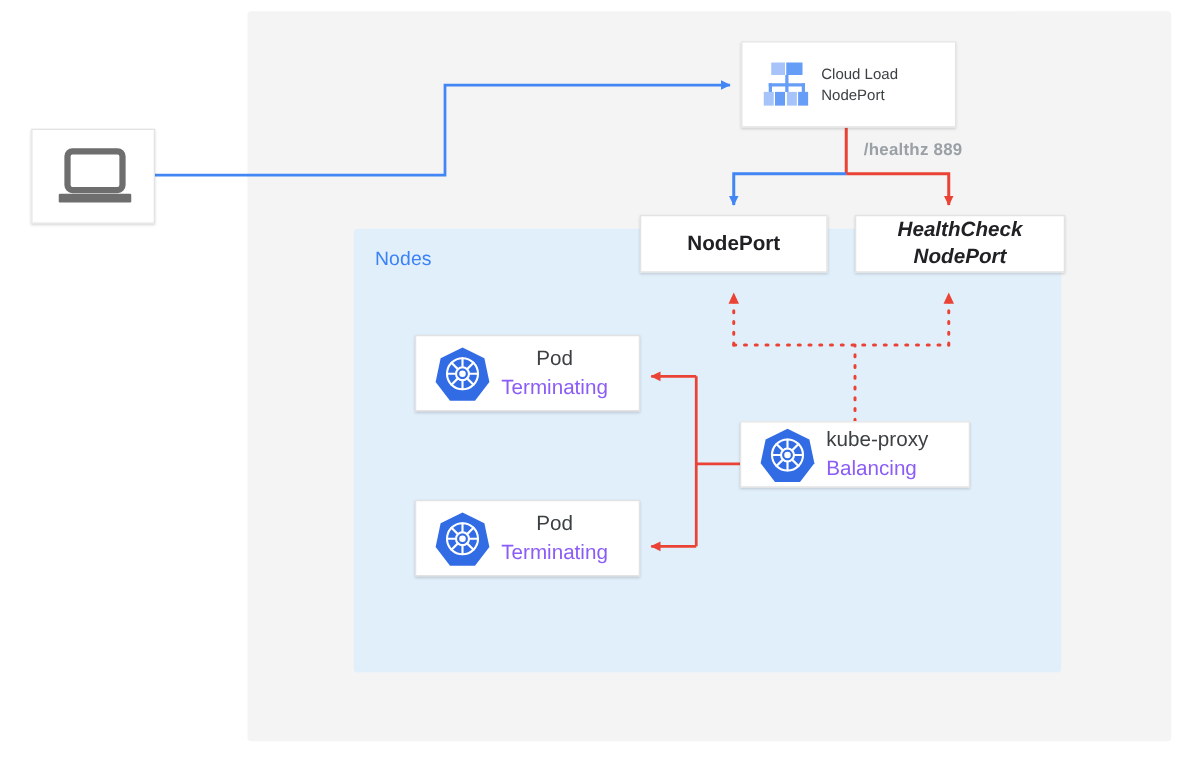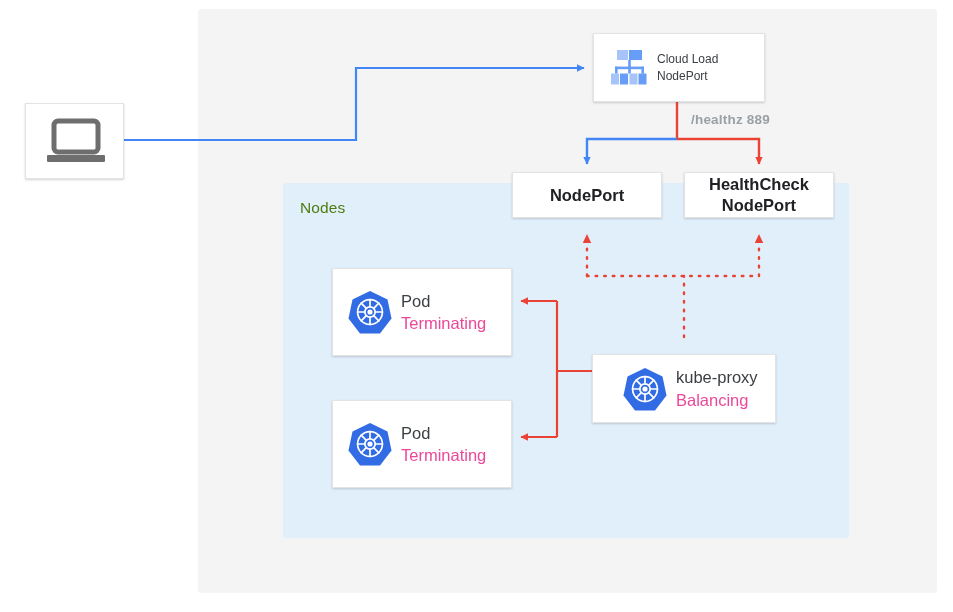--- a/index.html
+++ b/index.html
@@ -33,21 +33,21 @@
     width: 566px;
     height: 355px;
     background: #e1effb;
     border-radius: 3px;
   }
   .nodes-label {
     position: absolute;
     left: 300px;
     top: 199px;
     font-size: 15.5px;
-    color: #4d7c0f;
+    color: #3b82f6;
     letter-spacing: 0.1px;
   }
   .card {
     position: absolute;
     background: #ffffff;
     border: 1px solid #e3e3e3;
     box-shadow: 0 1px 2px rgba(60,64,67,0.22);
     box-sizing: border-box;
   }
   .card-flex {
@@ -65,21 +65,21 @@
     flex-direction: column;
     justify-content: center;
   }
   .title-line {
     font-size: 16.5px;
     color: #3c4043;
     line-height: 1.35;
   }
   .sub-line {
     font-size: 16.5px;
-    color: #ec4899;
+    color: #8b5cf6;
     line-height: 1.35;
   }
 
   
   #laptop-card {
     left: 25px;
     top: 103px;
     width: 99px;
     height: 76px;
   }
@@ -107,42 +107,44 @@
   }
   #nodeport-box {
     left: 512px;
     top: 172px;
     width: 150px;
     height: 46px;
   }
   #healthcheck-box {
     left: 684px;
     top: 172px;
-    width: 150px;
+    width: 168px;
     height: 46px;
+    font-style: italic;
   }
 
   
   .pod-box {
     left: 332px;
     width: 180px;
-    height: 88px;
+    height: 61px;
     padding-left: 6px;
+    text-align: center;
   }
   #pod-box-1 { top: 268px; }
   #pod-box-2 { top: 400px; }
   .pod-box .card-icon { width: 62px; }
 
   
   #kubeproxy-box {
     left: 592px;
-    top: 354px;
+    top: 337px;
     width: 184px;
-    height: 69px;
-    padding-left: 21px;
+    height: 53px;
+    padding-left: 6px;
   }
   #kubeproxy-box .card-icon { width: 62px; }
 
   
   #connectors {
     position: absolute;
     left: 0;
     top: 0;
     width: 953px;
     height: 612px;

